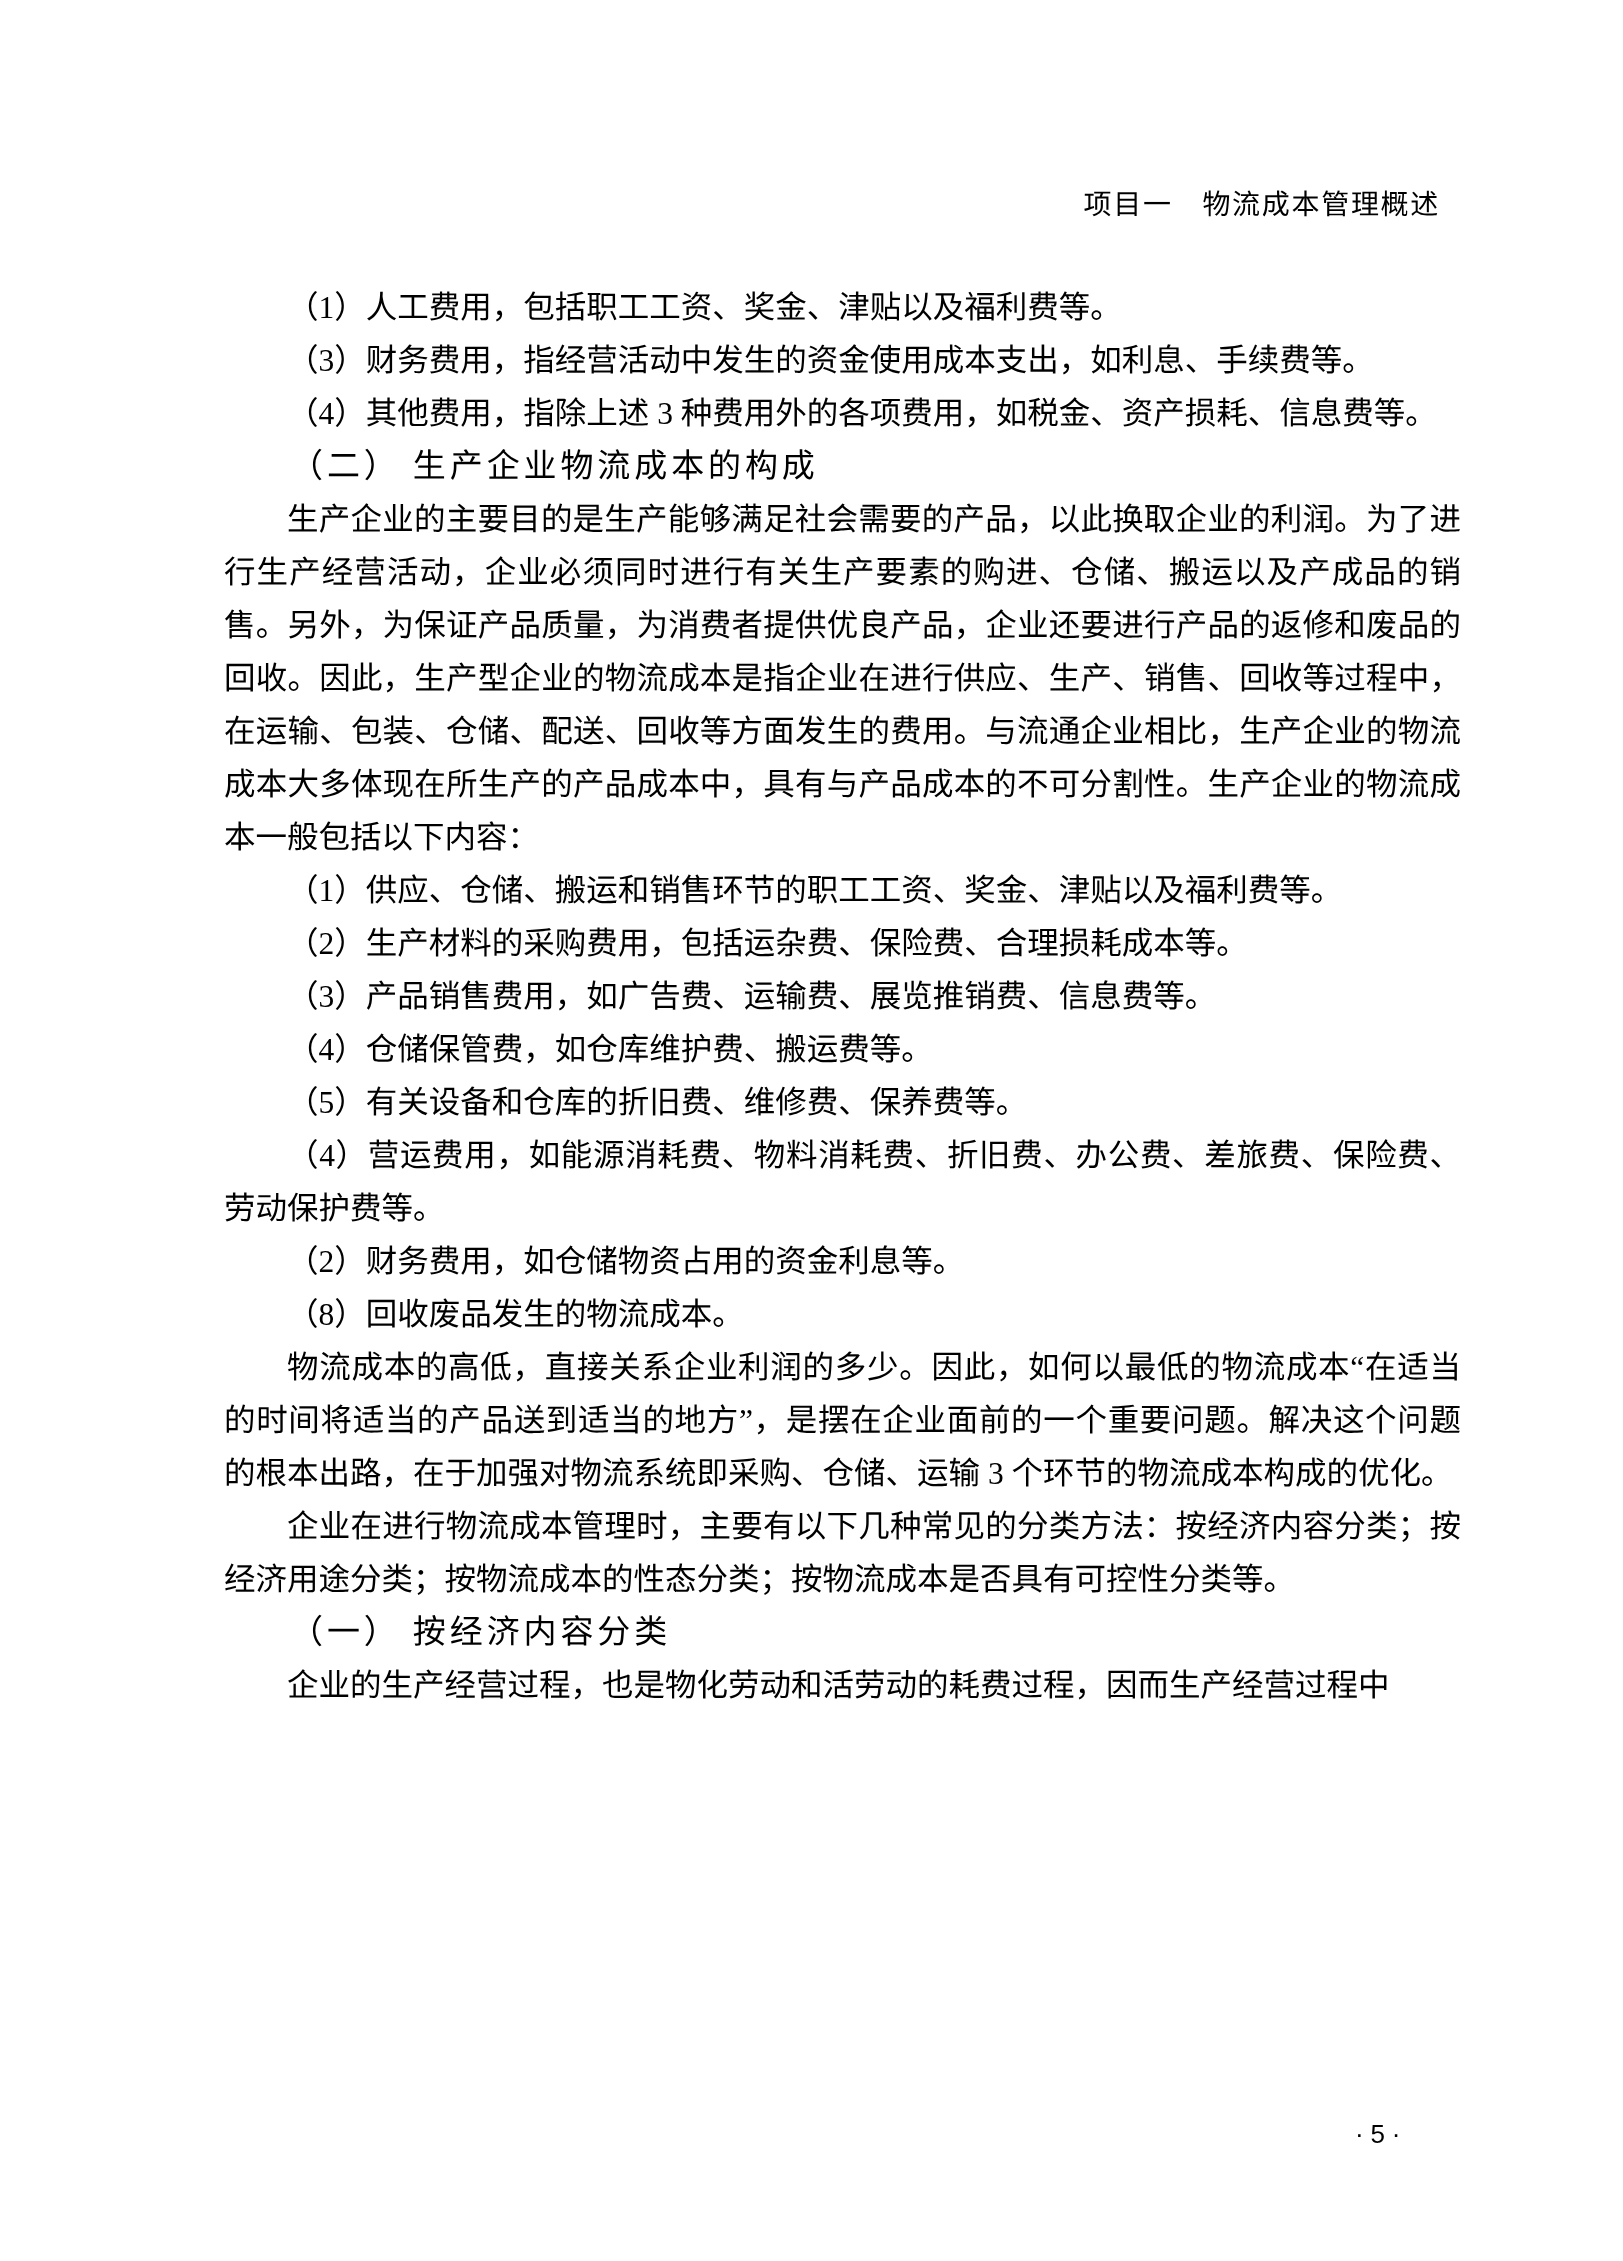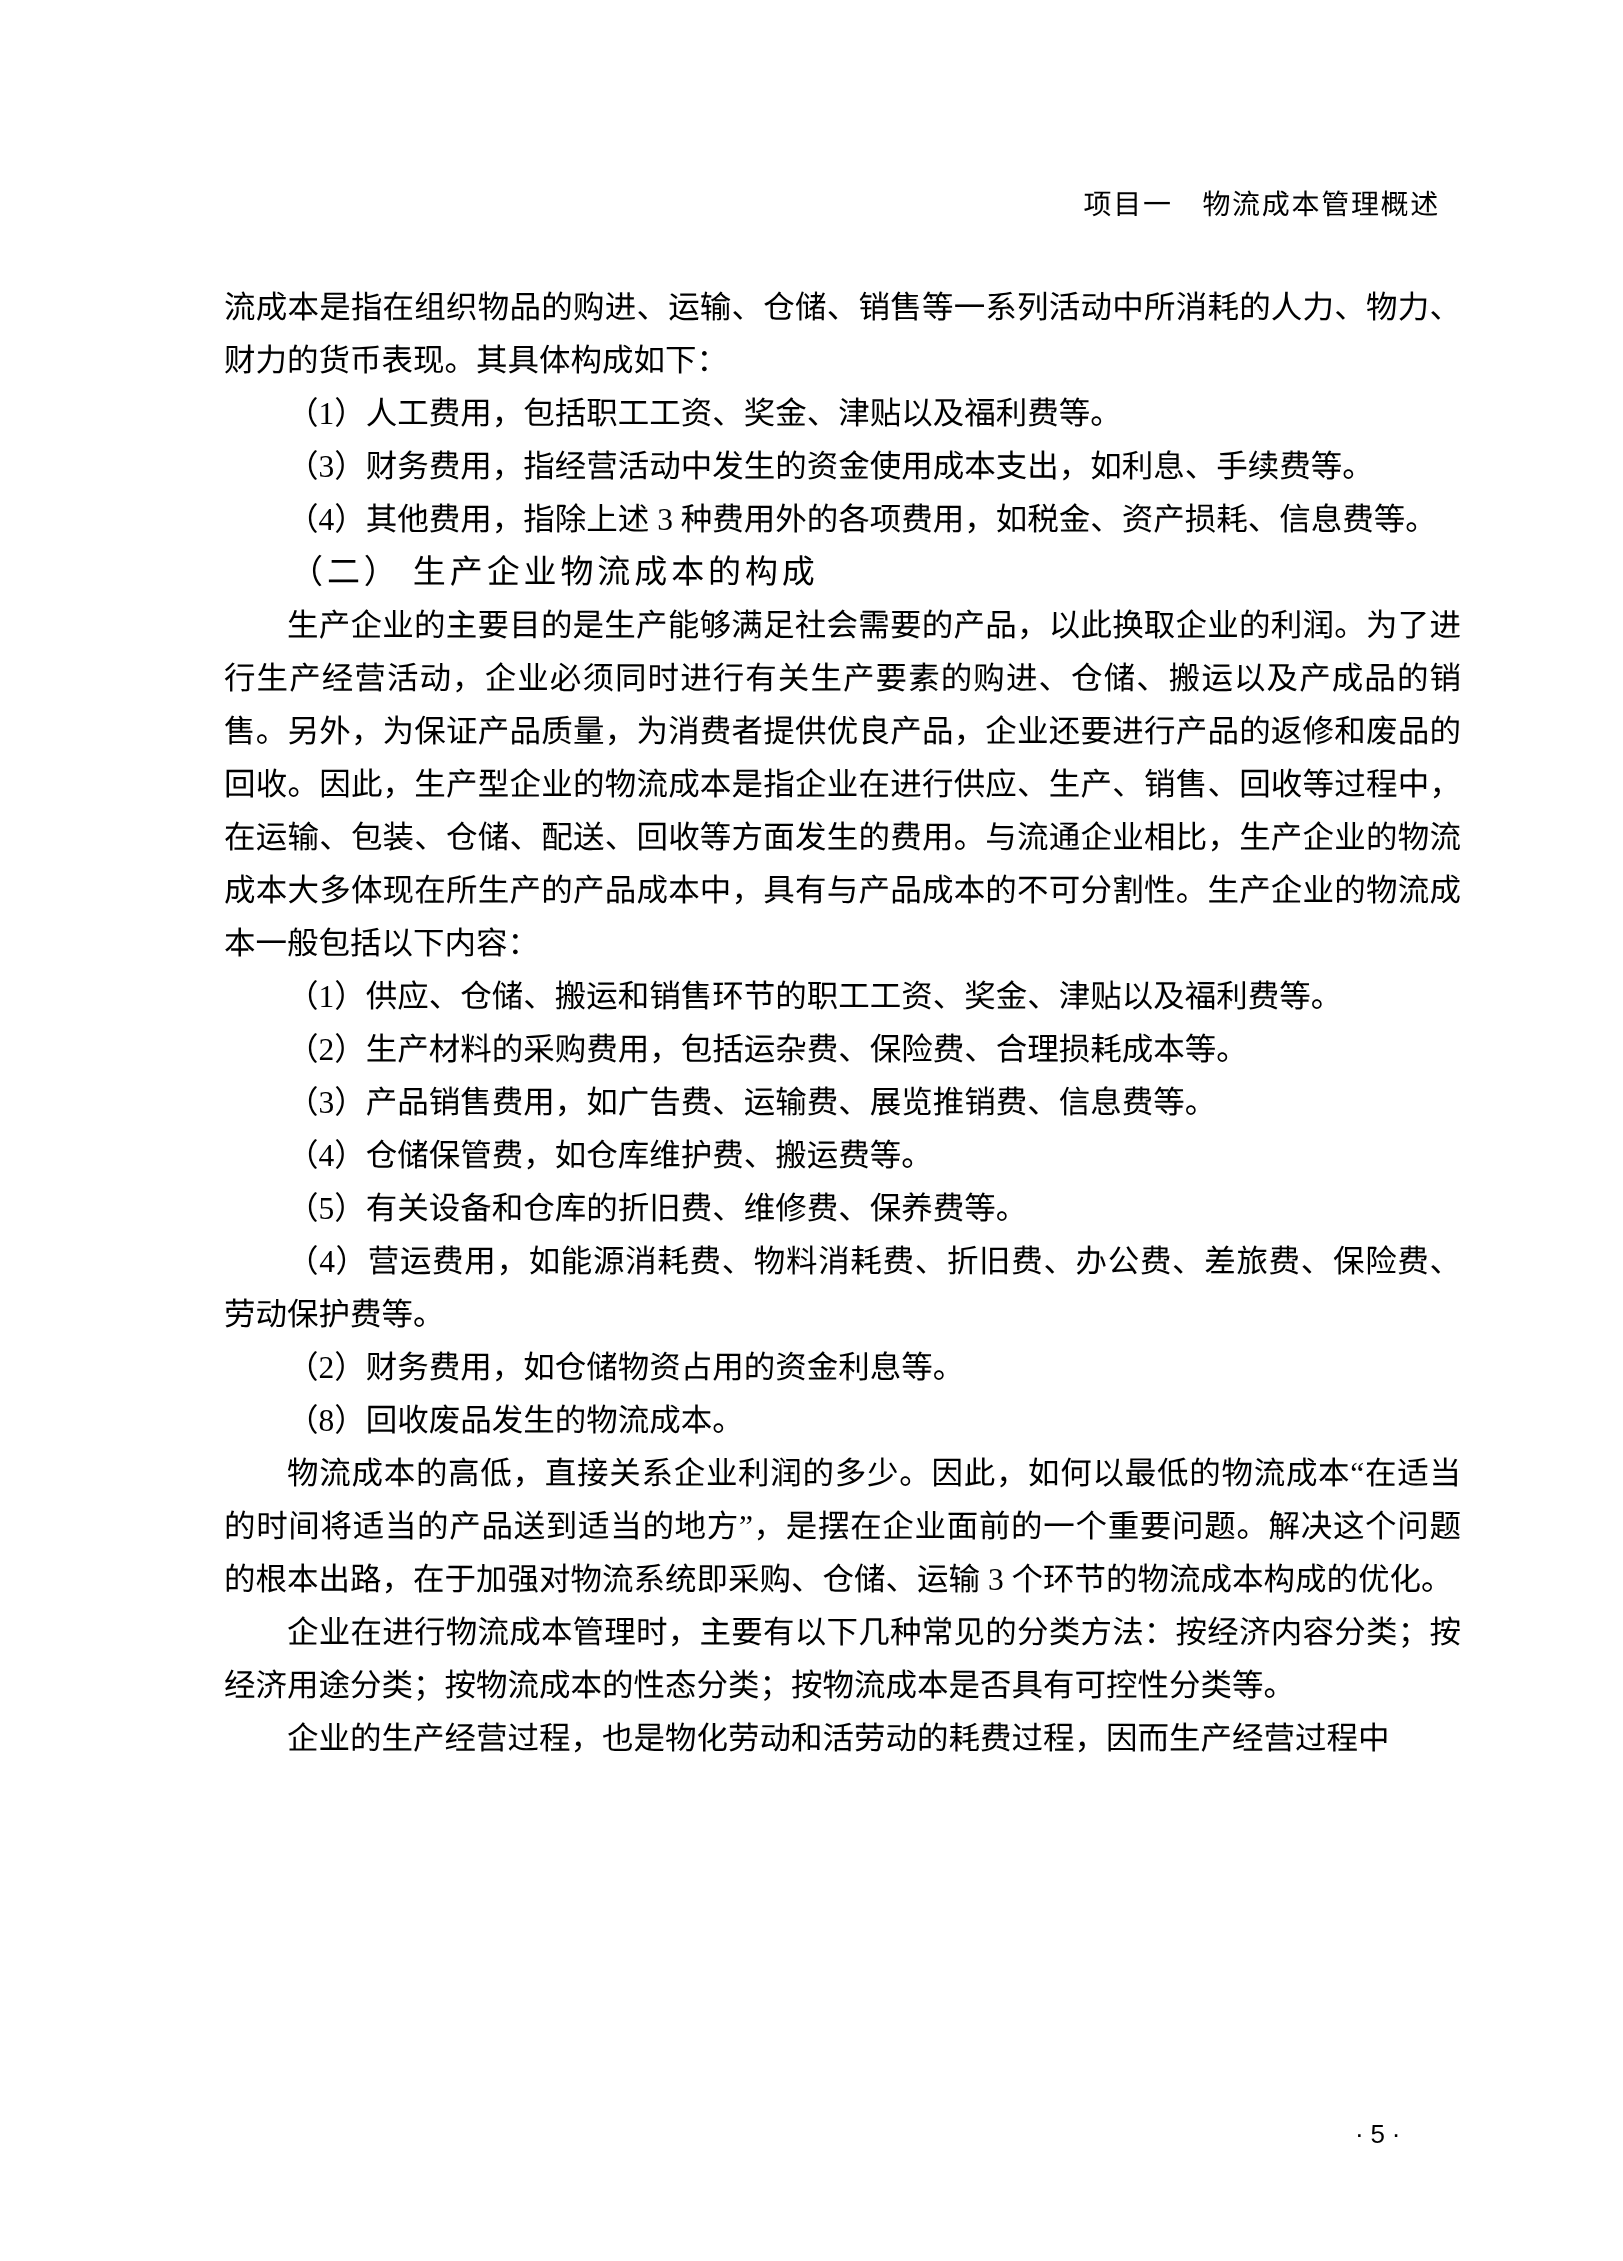--- a/index.html
+++ b/index.html
@@ -70,21 +70,20 @@
 </style>
 </head>
 <body>
 
 <div class="page">
 
   <div class="running-header">项目一　物流成本管理概述</div>
 
   <div class="content">
 
-    <p class="no-indent">流成本是指在组织物品的购进、运输、仓储、销售等一系列活动中所消耗的人力、物力、财力的货币表现。其具体构成如下：</p>
 
     <p class="indent">（1）人工费用，包括职工工资、奖金、津贴以及福利费等。</p>
     <p class="indent">（3）财务费用，指经营活动中发生的资金使用成本支出，如利息、手续费等。</p>
     <p class="indent">（4）其他费用，指除上述 3 种费用外的各项费用，如税金、资产损耗、信息费等。</p>
 
     <p class="kai-heading">（二） 生产企业物流成本的构成</p>
 
     <p class="indent">生产企业的主要目的是生产能够满足社会需要的产品，以此换取企业的利润。为了进行生产经营活动，企业必须同时进行有关生产要素的购进、仓储、搬运以及产成品的销售。另外，为保证产品质量，为消费者提供优良产品，企业还要进行产品的返修和废品的回收。因此，生产型企业的物流成本是指企业在进行供应、生产、销售、回收等过程中，在运输、包装、仓储、配送、回收等方面发生的费用。与流通企业相比，生产企业的物流成本大多体现在所生产的产品成本中，具有与产品成本的不可分割性。生产企业的物流成本一般包括以下内容：</p>
 
     <p class="indent">（1）供应、仓储、搬运和销售环节的职工工资、奖金、津贴以及福利费等。</p>
@@ -94,20 +93,21 @@
     <p class="indent">（5）有关设备和仓库的折旧费、维修费、保养费等。</p>
     <p class="indent">（4）营运费用，如能源消耗费、物料消耗费、折旧费、办公费、差旅费、保险费、劳动保护费等。</p>
     <p class="indent">（2）财务费用，如仓储物资占用的资金利息等。</p>
     <p class="indent">（8）回收废品发生的物流成本。</p>
 
     <p class="indent">物流成本的高低，直接关系企业利润的多少。因此，如何以最低的物流成本“在适当的时间将适当的产品送到适当的地方”，是摆在企业面前的一个重要问题。解决这个问题的根本出路，在于加强对物流系统即采购、仓储、运输 3 个环节的物流成本构成的优化。</p>
 
 
     <p class="indent">企业在进行物流成本管理时，主要有以下几种常见的分类方法：按经济内容分类；按经济用途分类；按物流成本的性态分类；按物流成本是否具有可控性分类等。</p>
 
+    <p class="kai-heading">（一） 按经济内容分类</p>
 
     <p class="indent">企业的生产经营过程，也是物化劳动和活劳动的耗费过程，因而生产经营过程中</p>
 
   </div>
 
   <div class="page-number">·5·</div>
 
 </div>
 
 

